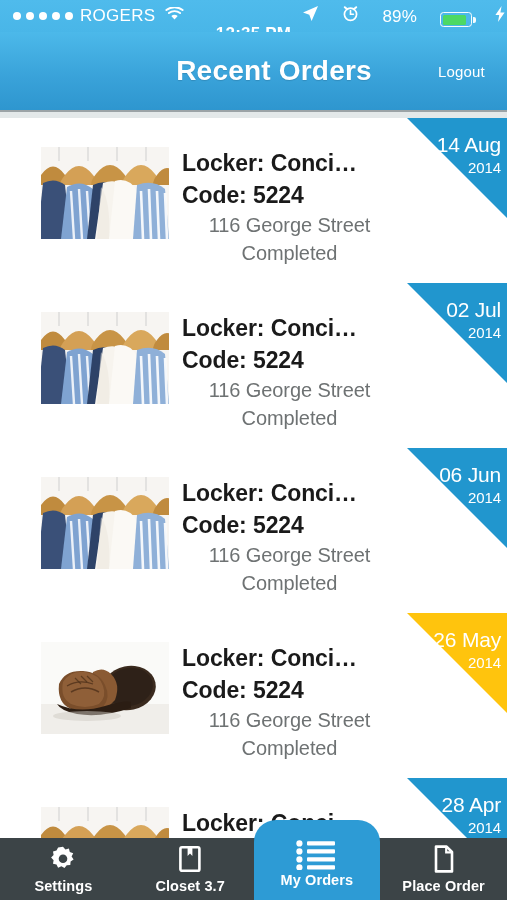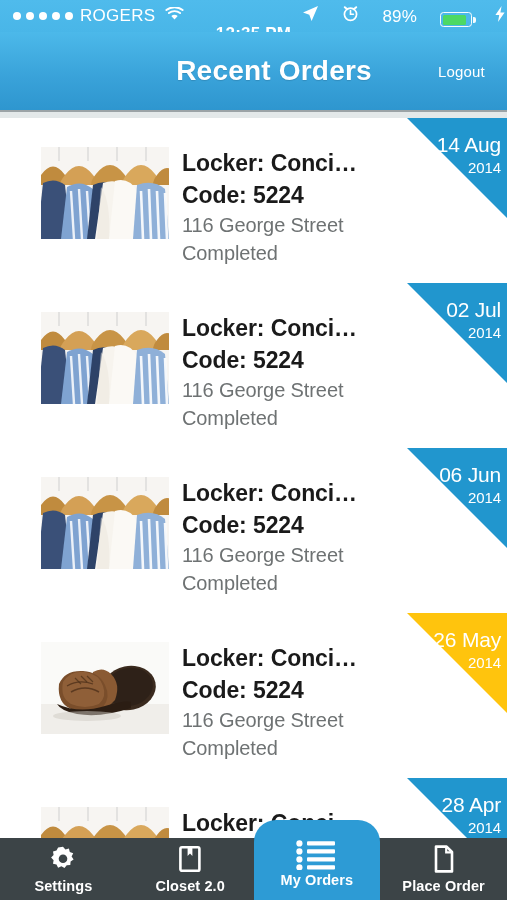--- a/index.html
+++ b/index.html
@@ -65,21 +65,21 @@
     position:absolute; left:41px; top:29px; width:128px; height:92px;
     overflow:hidden; background:#f3f3f3;
   }
   .thumb svg { display:block; width:100%; height:100%; }
 
   .rowtext { position:absolute; left:182px; top:30px; right:110px; }
   .r-title {
     font-size:23px; font-weight:700; color:#1a1a1a; line-height:1.38;
     letter-spacing:-.1px; white-space:nowrap;
   }
-  .r-sub { font-size:20px; font-weight:400; color:#6E7273; line-height:1.4; letter-spacing:-.1px; }
+  .r-sub { font-size:20px; font-weight:400; color:#6E7273; line-height:1.4; letter-spacing:-.1px;text-align:center; }
 
   
   .ribbon { position:absolute; top:0; right:0; width:100px; height:100px; }
   .ribbon .tri {
     position:absolute; inset:0; width:100%; height:100%;
   }
   .ribbon .d1 {
     position:absolute; right:6px; top:16px; width:100%;
     text-align:right; color:#fff; font-size:21px; font-weight:400;
     letter-spacing:-.2px; line-height:1;
@@ -379,21 +379,21 @@
       <span class="lbl">Settings</span>
     </button>
 
     <button class="tab">
       <span class="ic">
         <svg width="24" height="28" viewBox="0 0 24 28">
           <rect x="2.4" y="2.2" width="19" height="23.6" rx="1.6" fill="none" stroke="#fff" stroke-width="2.6"></rect>
           <path d="M9.6 2.2 H14.4 V11 L12 8.6 L9.6 11 Z" fill="#fff"></path>
         </svg>
       </span>
-      <span class="lbl">Closet 2.0</span>
+      <span class="lbl">Closet 3.7</span>
     </button>
 
     <button class="tab active">
       <span class="hl"></span>
       <span class="ic">
         <svg width="42" height="30" viewBox="0 0 42 30">
           <g fill="#fff">
             <circle cx="3.4" cy="3.4" r="3.1"></circle>
               <rect x="11" y="1.3" width="28" height="4.2" rx="1"></rect>
             <circle cx="3.4" cy="11.4" r="3.1"></circle>

